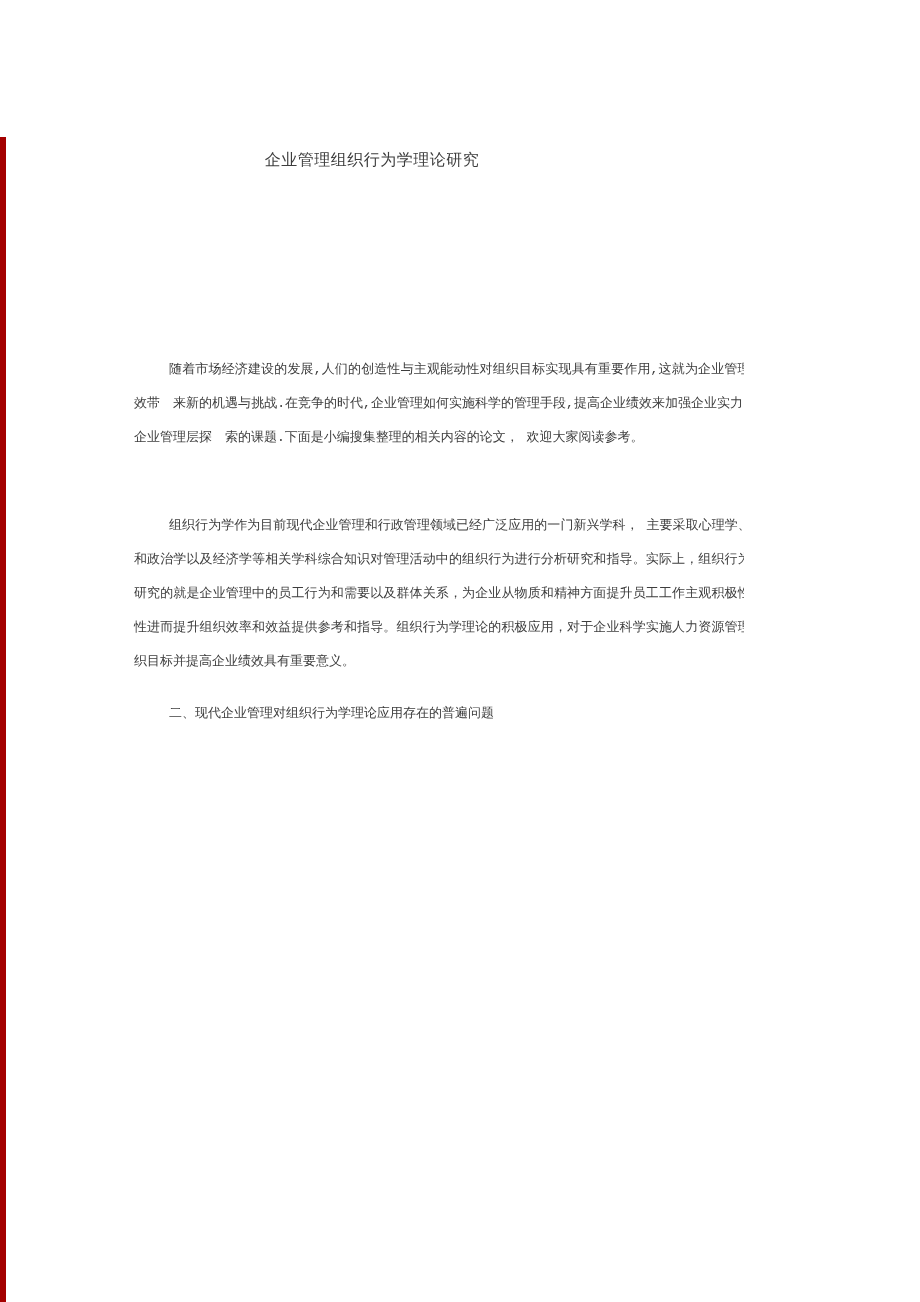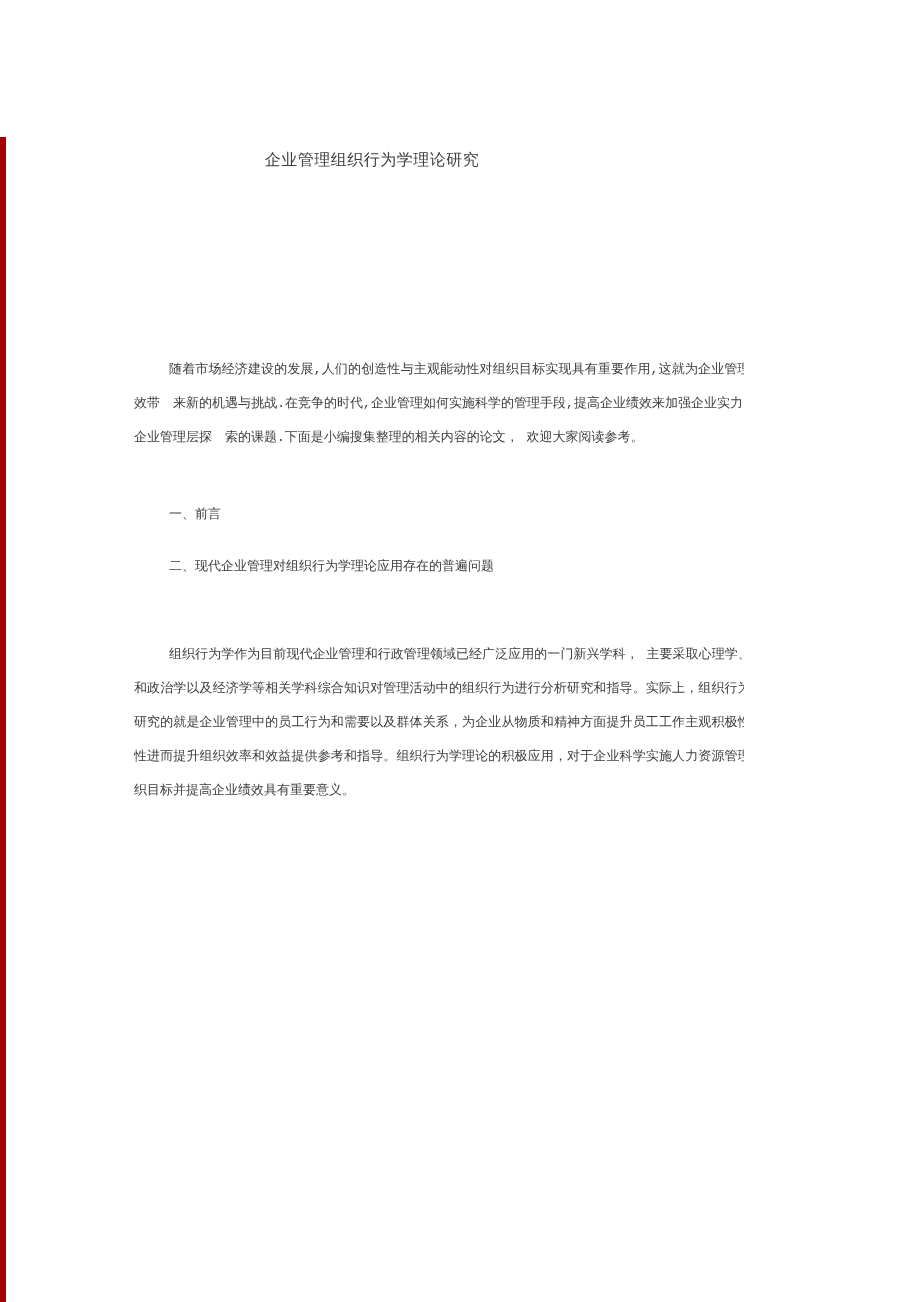--- a/index.html
+++ b/index.html
@@ -64,20 +64,19 @@
 <div class="page">
 
   <div class="accent-stripe"></div>
 
   <h1 class="doc-title">企业管理组织行为学理论研究</h1>
 
   <p class="para indent p-intro">随着市场经济建设的发展,人们的创造性与主观能动性对组织目标实现具有重要作用,这就为企业管理提高绩效带　来新的机遇与挑战.在竞争的时代,企业管理如何实施科学的管理手段,提高企业绩效来加强企业实力,成为了企业管理层探　索的课题.下面是小编搜集整理的相关内容的论文， 欢迎大家阅读参考。</p>
 
 
 
-  <p class="para indent p-heading1">一、前言</p>
+
+  <p class="para indent p-body1">组织行为学作为目前现代企业管理和行政管理领域已经广泛应用的一门新兴学科， 主要采取心理学、管理学和政治学以及经济学等相关学科综合知识对管理活动中的组织行为进行分析研究和指导。实际上，组织行为学主要研究的就是企业管理中的员工行为和需要以及群体关系，为企业从物质和精神方面提升员工工作主观积极性和创造性进而提升组织效率和效益提供参考和指导。组织行为学理论的积极应用，对于企业科学实施人力资源管理实现组织目标并提高企业绩效具有重要意义。</p>
 
   <p class="para indent p-heading2">二、现代企业管理对组织行为学理论应用存在的普遍问题</p>
-
-  <p class="para indent p-body1">组织行为学作为目前现代企业管理和行政管理领域已经广泛应用的一门新兴学科， 主要采取心理学、管理学和政治学以及经济学等相关学科综合知识对管理活动中的组织行为进行分析研究和指导。实际上，组织行为学主要研究的就是企业管理中的员工行为和需要以及群体关系，为企业从物质和精神方面提升员工工作主观积极性和创造性进而提升组织效率和效益提供参考和指导。组织行为学理论的积极应用，对于企业科学实施人力资源管理实现组织目标并提高企业绩效具有重要意义。</p>
 
 
 </div>
 
 </body></html>

